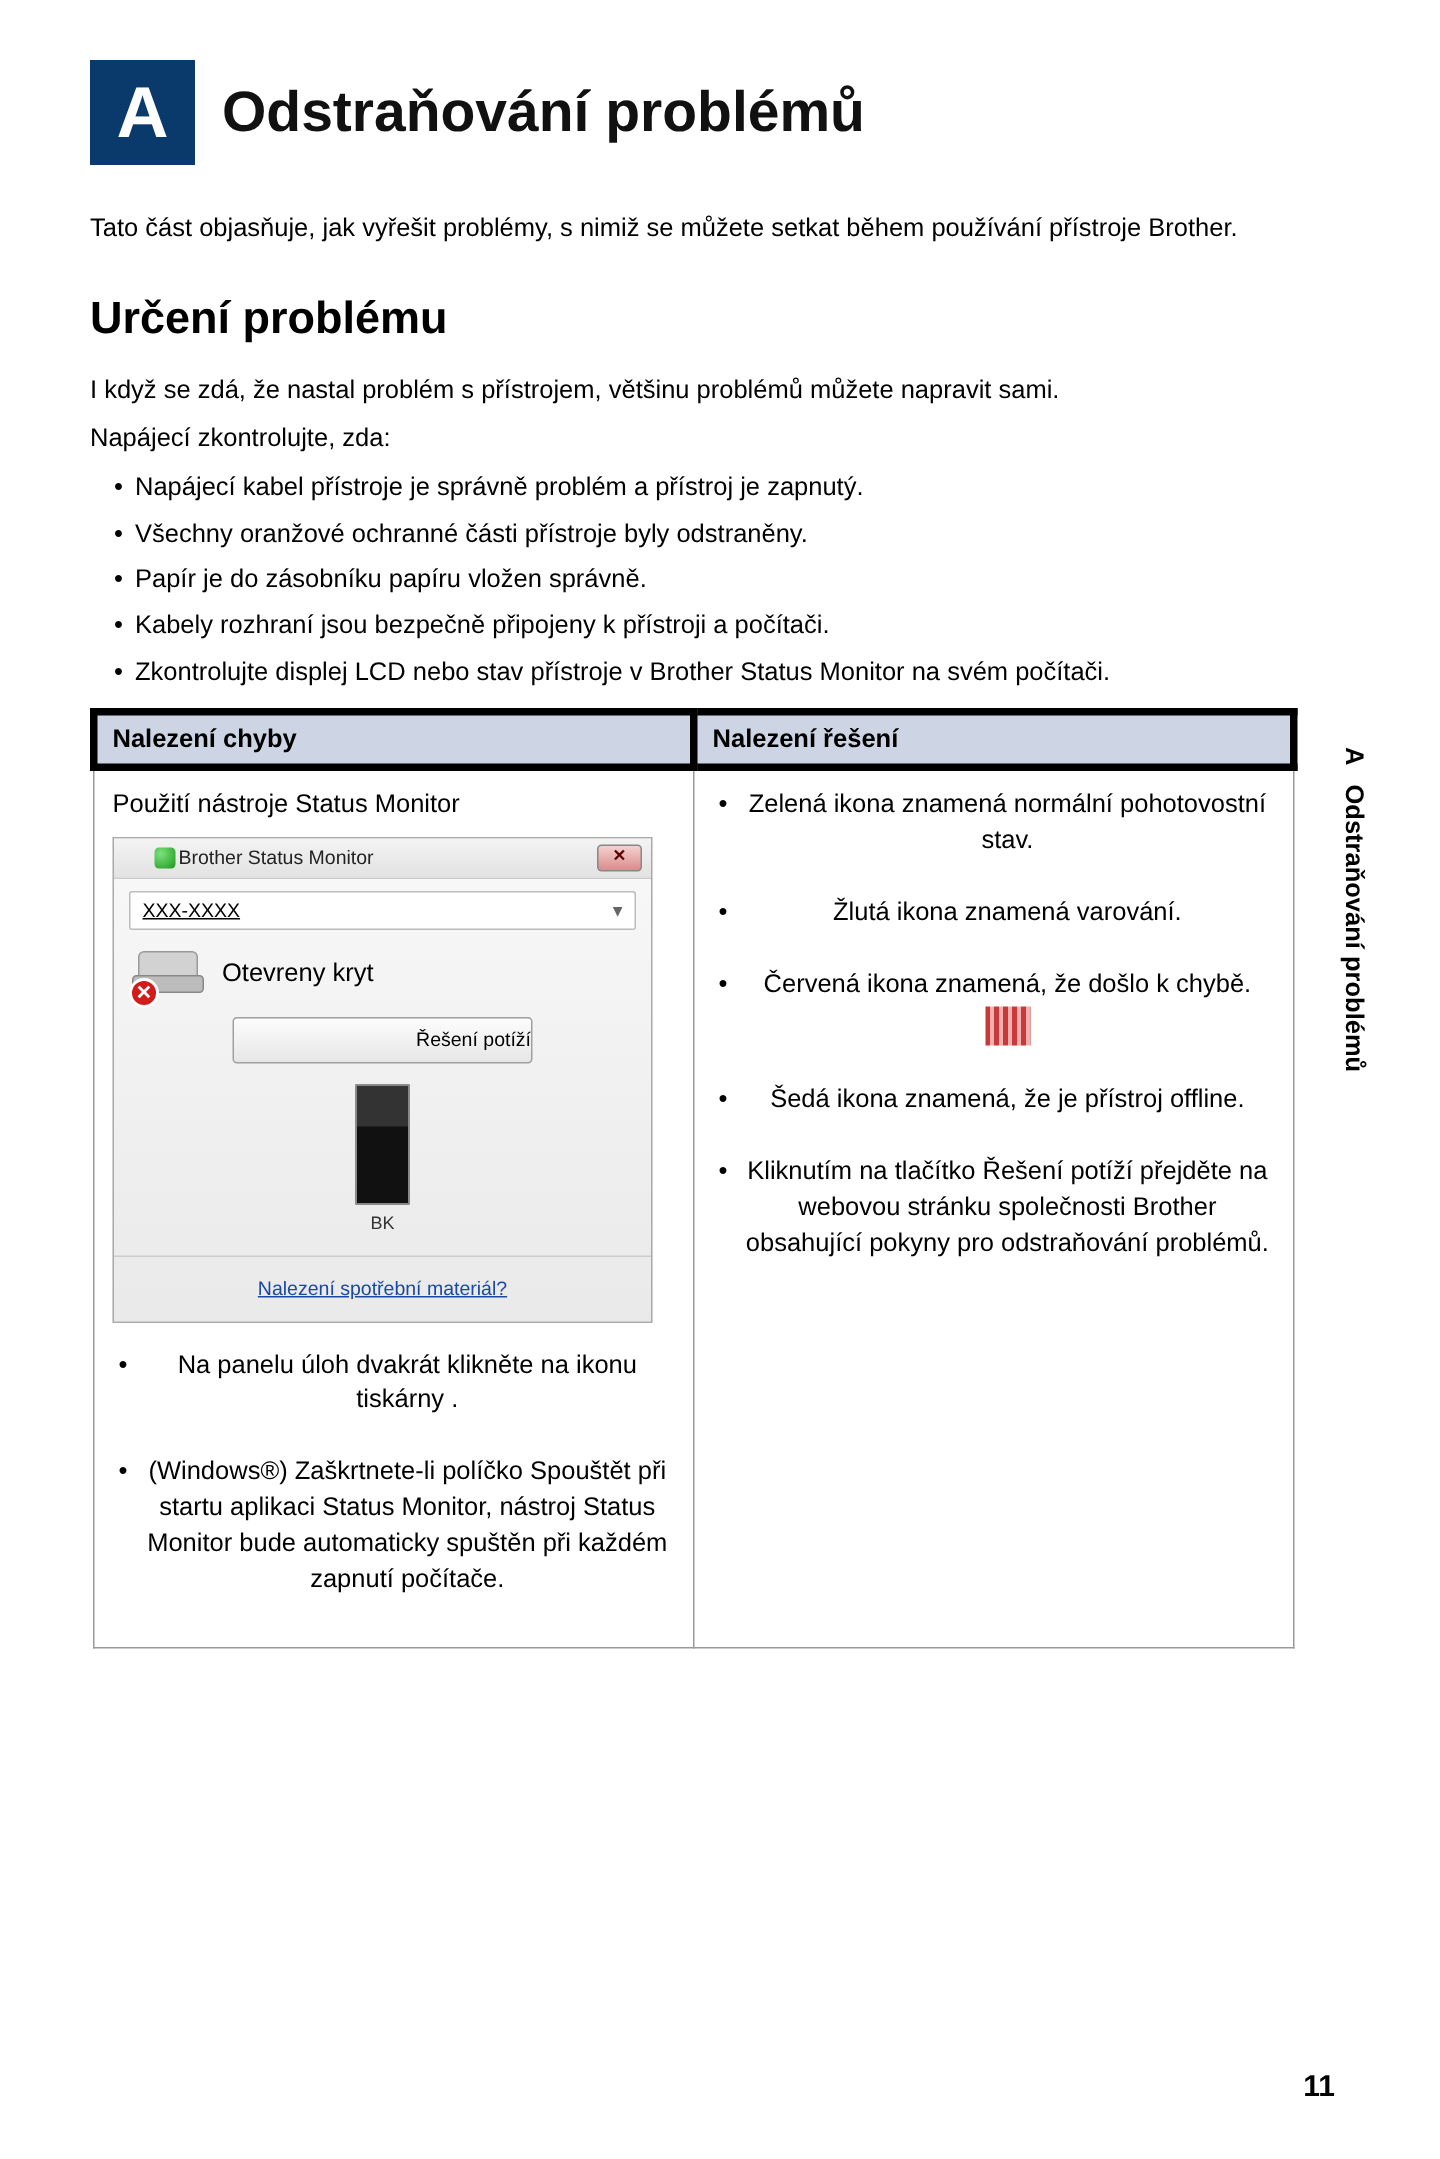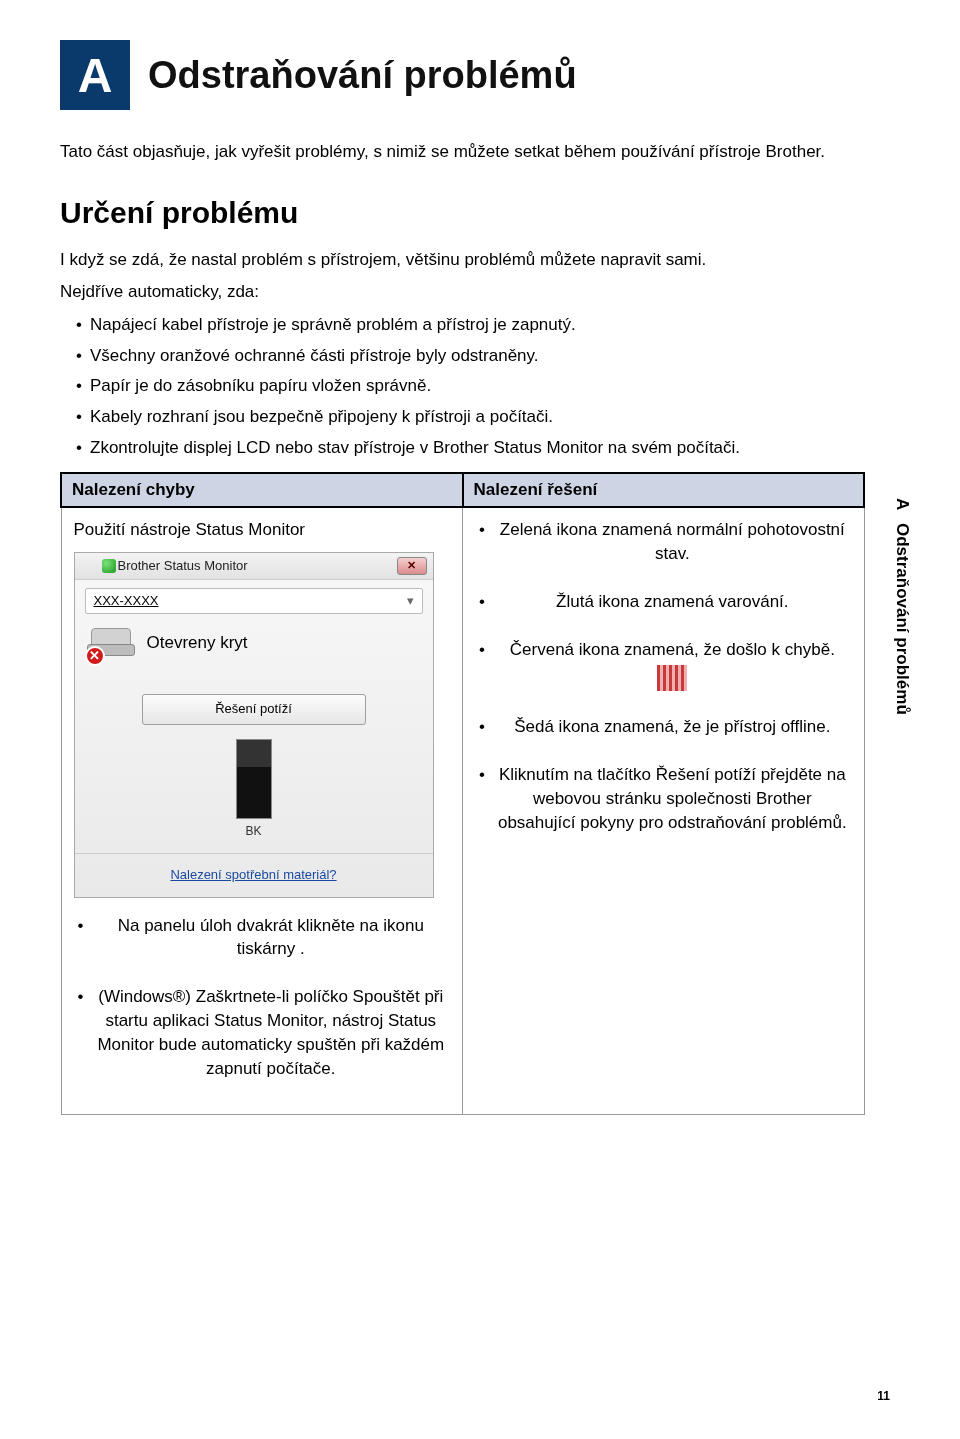--- a/index.html
+++ b/index.html
@@ -83,21 +83,21 @@
     width: 97%;
     border-collapse: collapse;
     margin-top: 8px;
   }
   .two-col-table th {
     background: #cdd4e4;
     text-align: left;
     padding: 6px 10px;
     font-size: 17px;
     font-weight: bold;
-    border: 2px solid #000000;
+    border: 5px solid #000000;
   }
   .two-col-table td {
     border: 1px solid #999;
     vertical-align: top;
     padding: 10px 12px;
     font-size: 17px;
     line-height: 1.4;
     width: 50%;
   }
   .sol-list {
@@ -182,24 +182,24 @@
     background:#bcbcbc; border:1px solid #888; border-radius:3px;
   }
   .sm-printer-icon .err {
     position:absolute; left:-2px; bottom:-4px; width:20px;height:20px;
     background:#d21b1b; border-radius:50%; border:2px solid #fff;
     color:#fff; font-weight:bold; font-size:13px;
     display:flex;align-items:center;justify-content:center;
   }
   .sm-btn {
     display:block;
-    margin: 32px auto 14px;
-    width: 224px;
+    margin: 10px auto 14px;
+    width: 200px;
     padding: 5px 0;
-    text-align:center;
+    text-align:right;
     background: linear-gradient(#fdfdfd,#e6e6e6);
     border:1px solid #9f9f9f;
     border-radius:3px;
     font-size: 13px;
   }
   .sm-ink-row {
     display:flex;
     justify-content:center;
     margin-bottom: 4px;
   }
@@ -233,38 +233,38 @@
     width:30px;height:26px;
     background:
       repeating-linear-gradient(90deg,#c83a3a 0 3px,#f0b0b0 3px 6px);
     vertical-align:middle;
     margin-top:4px;
   }
   .page-number {
     position:absolute;
     right:70px;
     bottom:36px;
-    font-size:12px;
+    font-size:20px;
     font-weight:bold;
     text-align:center;
   }
 </style>
 </head>
 <body>
 
 <div class="appendix-header">
   <div class="appendix-badge">A</div>
   <div class="appendix-title">Odstraňování problémů</div>
 </div>
 
 <p class="intro-text">Tato část objasňuje, jak vyřešit problémy, s nimiž se můžete setkat během používání přístroje Brother.</p>
 
 <h2 class="section-title">Určení problému</h2>
 <p class="body-text">I když se zdá, že nastal problém s přístrojem, většinu problémů můžete napravit sami.</p>
-<p class="body-text">Nejdříve automaticky, zda:</p>
+<p class="body-text">Napájecí zkontrolujte, zda:</p>
 
 <ul class="check-list">
   <li>Napájecí kabel přístroje je správně problém a přístroj je zapnutý.</li>
   <li>Všechny oranžové ochranné části přístroje byly odstraněny.</li>
   <li>Papír je do zásobníku papíru vložen správně.</li>
   <li>Kabely rozhraní jsou bezpečně připojeny k přístroji a počítači.</li>
   <li>Zkontrolujte displej LCD nebo stav přístroje v Brother Status Monitor na svém počítači.</li>
 </ul>
 
 <div class="side-tab">

